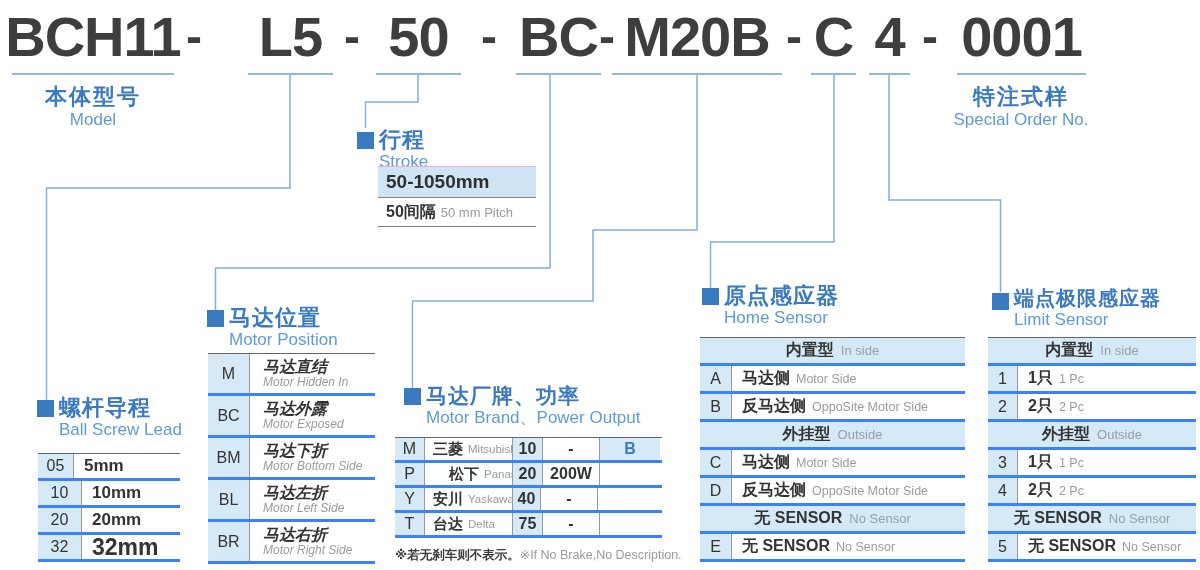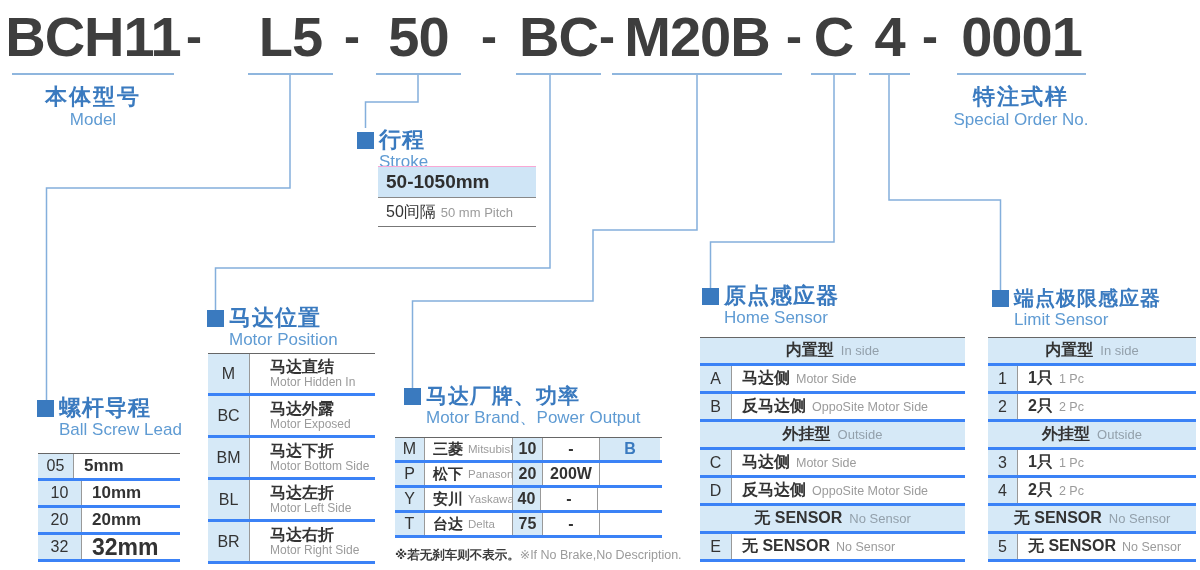--- a/index.html
+++ b/index.html
@@ -16,39 +16,39 @@
   .toplabel .en{font-size:17px;color:#5f9bd3;line-height:20px;}
   .sec{position:absolute;z-index:2;}
   .sec .t{display:flex;align-items:center;font-size:22px;font-weight:bold;color:#3a7abf;line-height:24px;letter-spacing:1px;white-space:nowrap;}
   .sec .sq{width:17px;height:17px;background:#3a7abf;margin-right:5px;flex:none;}
   .sec .s{font-size:17px;color:#5f9bd3;line-height:20px;margin-left:22px;white-space:nowrap;}
   .tbl{position:absolute;box-sizing:border-box;border-top:1px solid #666;background:#fff;z-index:2;}
   .trow{display:flex;border-bottom:3px solid #3b82f6;box-sizing:border-box;background:#fff;}
   .h25{height:25px;}.h27{height:27px;}.h28{height:28px;}.h42{height:42px;}
   .ccode{background:#d6e9f7;border-right:1px solid #999;display:flex;align-items:center;justify-content:center;
          font-size:16px;color:#333;flex:none;box-sizing:border-box;}
-  .cmain{flex:1;display:flex;flex-direction:column;justify-content:center;padding-left:20px;min-width:0;}
+  .cmain{flex:1;display:flex;flex-direction:column;justify-content:center;padding-left:13px;min-width:0;font-style:italic;}
   .cmain .zh{font-size:16px;font-weight:bold;color:#333;line-height:18px;white-space:nowrap;}
   .cmain .en{font-size:12px;color:#9b9b9b;line-height:13px;white-space:nowrap;}
   .cinline{flex:1;display:flex;align-items:center;padding-left:10px;min-width:0;}
   .cinline .zh{font-size:16px;font-weight:bold;color:#333;white-space:nowrap;}
   .cinline .en{font-size:12.5px;color:#9b9b9b;margin-left:6px;white-space:nowrap;}
   .ghead{flex:1;display:flex;align-items:center;justify-content:center;background:#d6e9f7;}
   .ghead .zh{font-size:16px;font-weight:bold;color:#333;white-space:nowrap;}
   .ghead .en{font-size:13px;color:#93a0ab;margin-left:7px;white-space:nowrap;}
   .ccenter{display:flex;align-items:center;justify-content:center;font-size:16px;font-weight:bold;color:#333;
            flex:none;box-sizing:border-box;border-right:1px solid #999;}
   .note{position:absolute;z-index:2;white-space:nowrap;}
   .note .zh{font-size:12.5px;font-weight:bold;color:#3c3c3c;}
   .note .en{font-size:12.5px;color:#9b9b9b;}
   
   .strow1{height:30px;background:#cfe5f6;display:flex;align-items:center;padding-left:8px;
           border-bottom:1px solid #888;font-size:19px;font-weight:bold;color:#2f2f2f;}
   .strow2{height:28px;display:flex;align-items:center;padding-left:8px;border-bottom:1px solid #777;}
-  .strow2 .zh{font-size:16px;font-weight:normal;color:#333;}
+  .strow2 .zh{font-size:16px;font-weight:bold;color:#333;}
   .strow2 .en{font-size:13px;color:#9b9b9b;margin-left:5px;}
 </style>
 </head>
 <body>
 
 <div id="stage">
 
   <svg id="wires" width="1200" height="570">
     <g fill="none" stroke="#84afdc" stroke-width="1.5">
       <polyline points="290,73 290,188 46.5,188 46.5,402"></polyline>
@@ -193,21 +193,21 @@
       <div class="cinline" style="width:88px;flex:none;padding-left:8px;border-right:1px solid #999;box-sizing:border-box;">
           <span class="zh" style="font-size:15px;">三菱</span>
           <span class="en" style="font-size:11.5px;margin-left:5px;">Mitsubishi</span>
         </div>
       <div class="ccode" style="width:30px;font-weight:bold;">10</div>
       <div class="ccenter" style="width:57px;">-</div>
       <div class="ccenter" style="width:60px;border-right:none;background:#d6e9f7;color:#3a7abf;">B</div>
     </div>
     <div class="trow h25">
       <div class="ccode" style="width:30px;">P</div>
-      <div class="cinline" style="width:88px;flex:none;padding-left:8px;border-right:1px solid #999;box-sizing:border-box;text-align:center;">
+      <div class="cinline" style="width:88px;flex:none;padding-left:24px;border-right:1px solid #999;box-sizing:border-box;text-align:center;">
           <span class="zh" style="font-size:15px;">松下</span>
           <span class="en" style="font-size:11.5px;margin-left:5px;">Panasonic</span>
         </div>
       <div class="ccode" style="width:30px;font-weight:bold;">20</div>
       <div class="ccenter" style="width:57px;">200W</div>
       <div class="ccenter" style="width:60px;border-right:none;"></div>
     </div>
     <div class="trow h25">
       <div class="ccode" style="width:30px;">Y</div>
       <div class="cinline" style="width:88px;flex:none;padding-left:8px;border-right:1px solid #999;box-sizing:border-box;">
@@ -290,21 +290,21 @@
     <div class="trow h28">
       <div class="ccode" style="width:32px;">E</div>
       <div class="cinline">
           <span class="zh">无 SENSOR</span>
           <span class="en">No Sensor</span>
         </div>
     </div>
   </div>
 
   <div class="sec" style="left:992px;top:286px;">
-    <div class="t" style="font-size:20px;">
+    <div class="t" style="font-size:20px;align-items:flex-end;">
         <span class="sq"></span>
         <span>端点极限感应器</span>
       </div>
     <div class="s">Limit Sensor</div>
   </div>
   <div class="tbl" style="left:988px;top:337px;width:208px;">
     <div class="trow h28">
       <div class="ghead">
           <span class="zh">内置型</span>
           <span class="en">In side</span>

